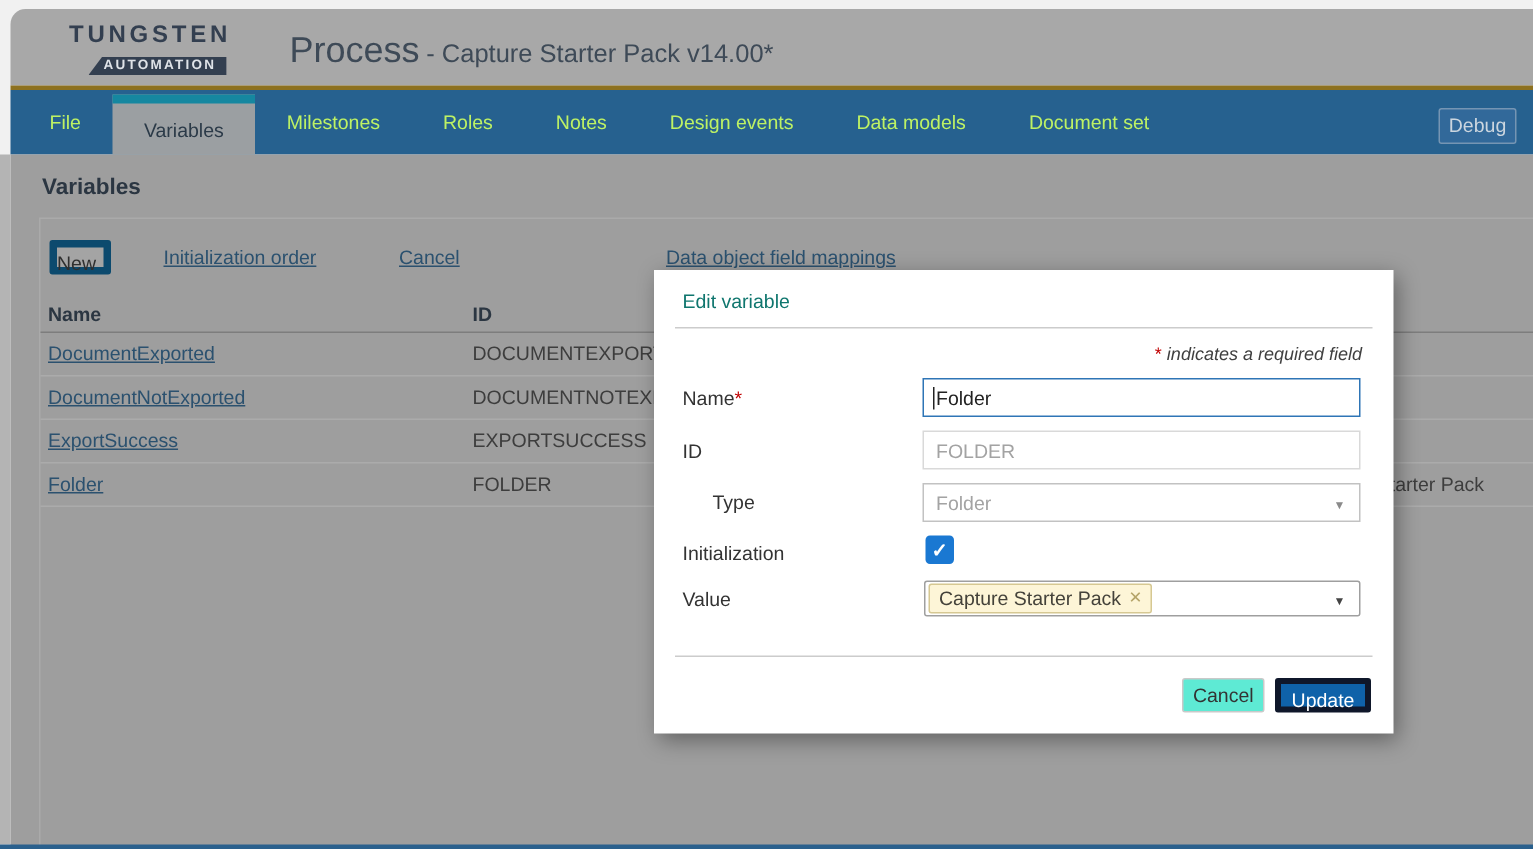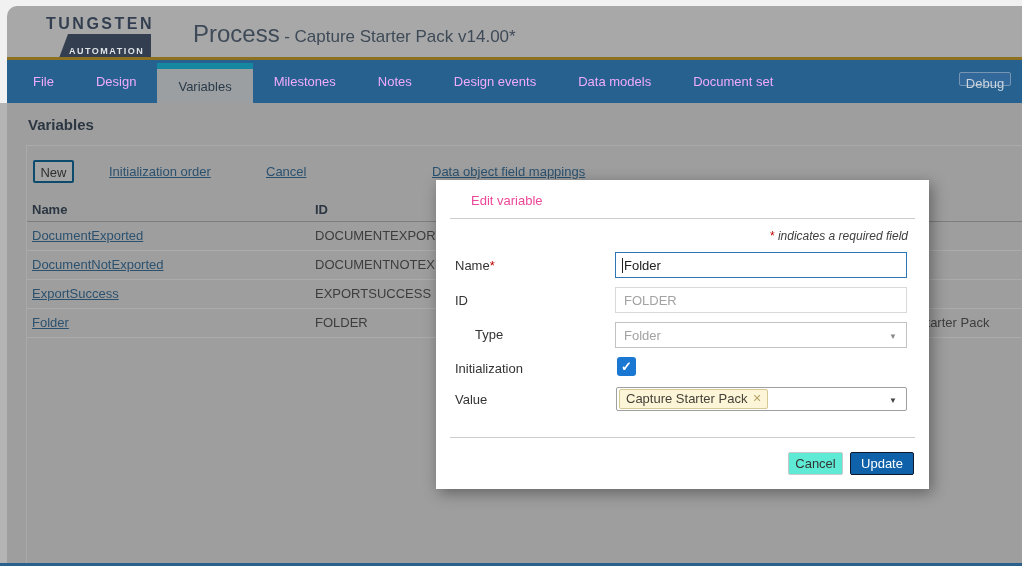--- a/index.html
+++ b/index.html
@@ -17,85 +17,85 @@
     background: #a8a8a8; border-radius: 10px 0 0 0;
   }
   #logo { position: absolute; left: 28px; top: 9px; width: 130px; }
   #logo .line1 {
     color: #333f50; font-weight: bold; font-size: 16px;
     letter-spacing: 2.5px; text-align: center; white-space: nowrap;
   }
   #logo .line2 {
     margin-left: 24px; margin-top: 1px; background: #333f50; color: #dfe3e8;
     font-size: 9px; font-weight: bold; letter-spacing: 1.5px;
-    padding: 12px 7px 2px 10px; display: inline-block;
+    padding: 0 7px 2px 10px; display: inline-block;
     clip-path: polygon(9px 0, 100% 0, 100% 100%, 0 100%);
   }
   #titlebar { position: absolute; left: 186px; top: 14px; white-space: nowrap; color: #3e4a57; }
   #titlebar .proc { font-size: 24px; }
   #titlebar .sub { font-size: 17px; }
   
   #gold-line { position: absolute; left: 0; top: 51px; right: 0; height: 3px; background: #8d7120; }
   
   #nav {
     position: absolute; left: 0; top: 54px; right: 0; height: 43px;
     background: #26618f; display: flex; align-items: flex-end;
     padding-left: 5px;
   }
   .tab {
     height: 43px; display: flex; align-items: center; padding: 0 21px;
-    color: #f0abfc; font-size: 13px; cursor: default; white-space: nowrap;
+    color: #bef264; font-size: 13px; cursor: default; white-space: nowrap;
   }
   .tab.active {
     background: #9b9fa2; color: #2b3a48; height: 40px;
     border-top: 6px solid #1587a0; padding-top: 0;
   }
   #debug-btn {
-    position: absolute; right: 11px; top: 12px; width: 52px; height: 14px;
+    position: absolute; right: 11px; top: 12px; width: 52px; height: 24px;
     background: #32699a; border: 1px solid #7595b3; border-radius: 2px;
     color: #ccd6df; font-size: 13px; text-align: center; line-height: 22px;
   }
   
   #content { position: absolute; left: 0; top: 97px; right: 0; bottom: 0; background: #9e9e9e; }
   #left-dim-strip { position: absolute; left: 0; top: 103px; width: 7px; bottom: 3px; background: #b4b4b4; }
   #footer-edge { position: absolute; left: 0; bottom: 0; width: 1022px; height: 3px; background: #2a608d; }
   #page-heading { position: absolute; left: 21px; top: 13px; font-size: 15px; font-weight: bold; color: #2b3642; }
   #panel {
     position: absolute; left: 19px; top: 42px; width: 1060px; height: 500px;
     border: 1px solid #aaaaaa;
   }
   #new-btn {
     position: absolute; left: 6px; top: 14px; width: 41px; height: 23px;
-    background: #a4a4a4; border: 2px solid #0c4a6e; border-radius: 2px;
-    font-size: 13px; color: #2f2f2f; text-align: center; line-height: 21px;
+    background: #a4a4a4; border: 5px solid #0c4a6e; border-radius: 2px;
+    font-size: 13px; color: #2f2f2f; line-height: 21px;
   }
   .tool-link {
     position: absolute; top: 18px; font-size: 13px; color: #2b516f;
     text-decoration: underline; white-space: nowrap; cursor: pointer;
   }
   #link-init { left: 82px; }
   #link-outputs { left: 239px; }
-  #link-mappings { left: 405px; text-align: center; }
+  #link-mappings { left: 417px; text-align: center; }
   #var-table { position: absolute; left: 0; top: 50px; right: 0; }
   .t-header {
     position: relative; height: 26px; border-bottom: 1px solid #7d7d7d;
     font-weight: bold; color: #2b3642; font-size: 13px;
   }
   .t-row { position: relative; height: 29px; border-bottom: 1px solid #ababab; font-size: 13px; }
   .col-name { position: absolute; left: 5px; top: 6px; }
   .col-id   { position: absolute; left: 288px; top: 6px; }
   .col-value{ position: absolute; left: 841px; top: 6px; color: #3d3d3d; white-space: nowrap; }
   .t-row .col-name a { color: #2b516f; text-decoration: underline; cursor: pointer; }
   .t-row .col-id { color: #3d3d3d; }
   
   #modal {
     position: absolute; left: 436px; top: 180px; width: 493px; height: 309px;
     background: #ffffff; box-shadow: 3px 4px 14px rgba(0,0,0,0.38); z-index: 10;
   }
-  #modal-title { position: absolute; left: 35px; top: 13px; font-size: 13px; color: #ec4899; }
+  #modal-title { position: absolute; left: 19px; top: 13px; font-size: 13px; color: #0f766e; }
   .m-divider { position: absolute; left: 14px; right: 14px; height: 1px; background: #cccccc; }
   #m-div-top { top: 38px; }
   #m-div-bottom { top: 257px; }
   #required-note {
     position: absolute; top: 49px; right: 21px; font-size: 12px;
     font-style: italic; color: #3f3f3f;
   }
   .req-star { color: #c00000; font-style: normal; }
   .m-label { position: absolute; left: 19px; font-size: 13px; color: #333333; }
   #lbl-name { top: 78px; } #lbl-id { top: 113px; } #lbl-type { top: 147px; margin-left: 20px; }
@@ -130,21 +130,21 @@
     background: #fdf5d7; border: 1px solid #d6c892; border-radius: 2px;
     font-size: 13px; color: #44423a; padding: 1px 5px 2px 6px; white-space: nowrap;
     display: inline-flex; align-items: center; gap: 5px;
   }
   #value-tag .x { color: #b5a469; font-size: 11px; cursor: pointer; }
   .m-btn {
     position: absolute; top: 272px; height: 23px; font-size: 13px;
     border-radius: 2px; text-align: center; line-height: 21px; cursor: pointer;
   }
   #btn-cancel { right: 86px; width: 55px; background: #5eead4; border: 1px solid #c9c9c9; color: #333; }
-  #btn-update { right: 15px; width: 64px; background: #0f62a9; border: 1px solid #0f172a; color: #fff; }
+  #btn-update { right: 15px; width: 64px; background: #0f62a9; border: 4px solid #0f172a; color: #fff; }
 </style>
 </head>
 <body>
 
 <div id="screen">
   <div id="app-window">
 
     <div id="header">
       <div id="logo">
         <div class="line1">TUNGSTEN</div>
@@ -152,23 +152,23 @@
       </div>
       <div id="titlebar">
         <span class="proc">Process</span>
         <span class="sub">- Capture Starter Pack v14.00*</span>
       </div>
     </div>
     <div id="gold-line"></div>
 
     <div id="nav">
       <div class="tab">File</div>
-      <div class="tab">Design</div>
       <div class="tab active">Variables</div>
       <div class="tab">Milestones</div>
+      <div class="tab">Roles</div>
       <div class="tab">Notes</div>
       <div class="tab">Design events</div>
       <div class="tab">Data models</div>
       <div class="tab">Document set</div>
       <div id="debug-btn">Debug</div>
     </div>
 
     <div id="content">
       <div id="page-heading">Variables</div>
 

